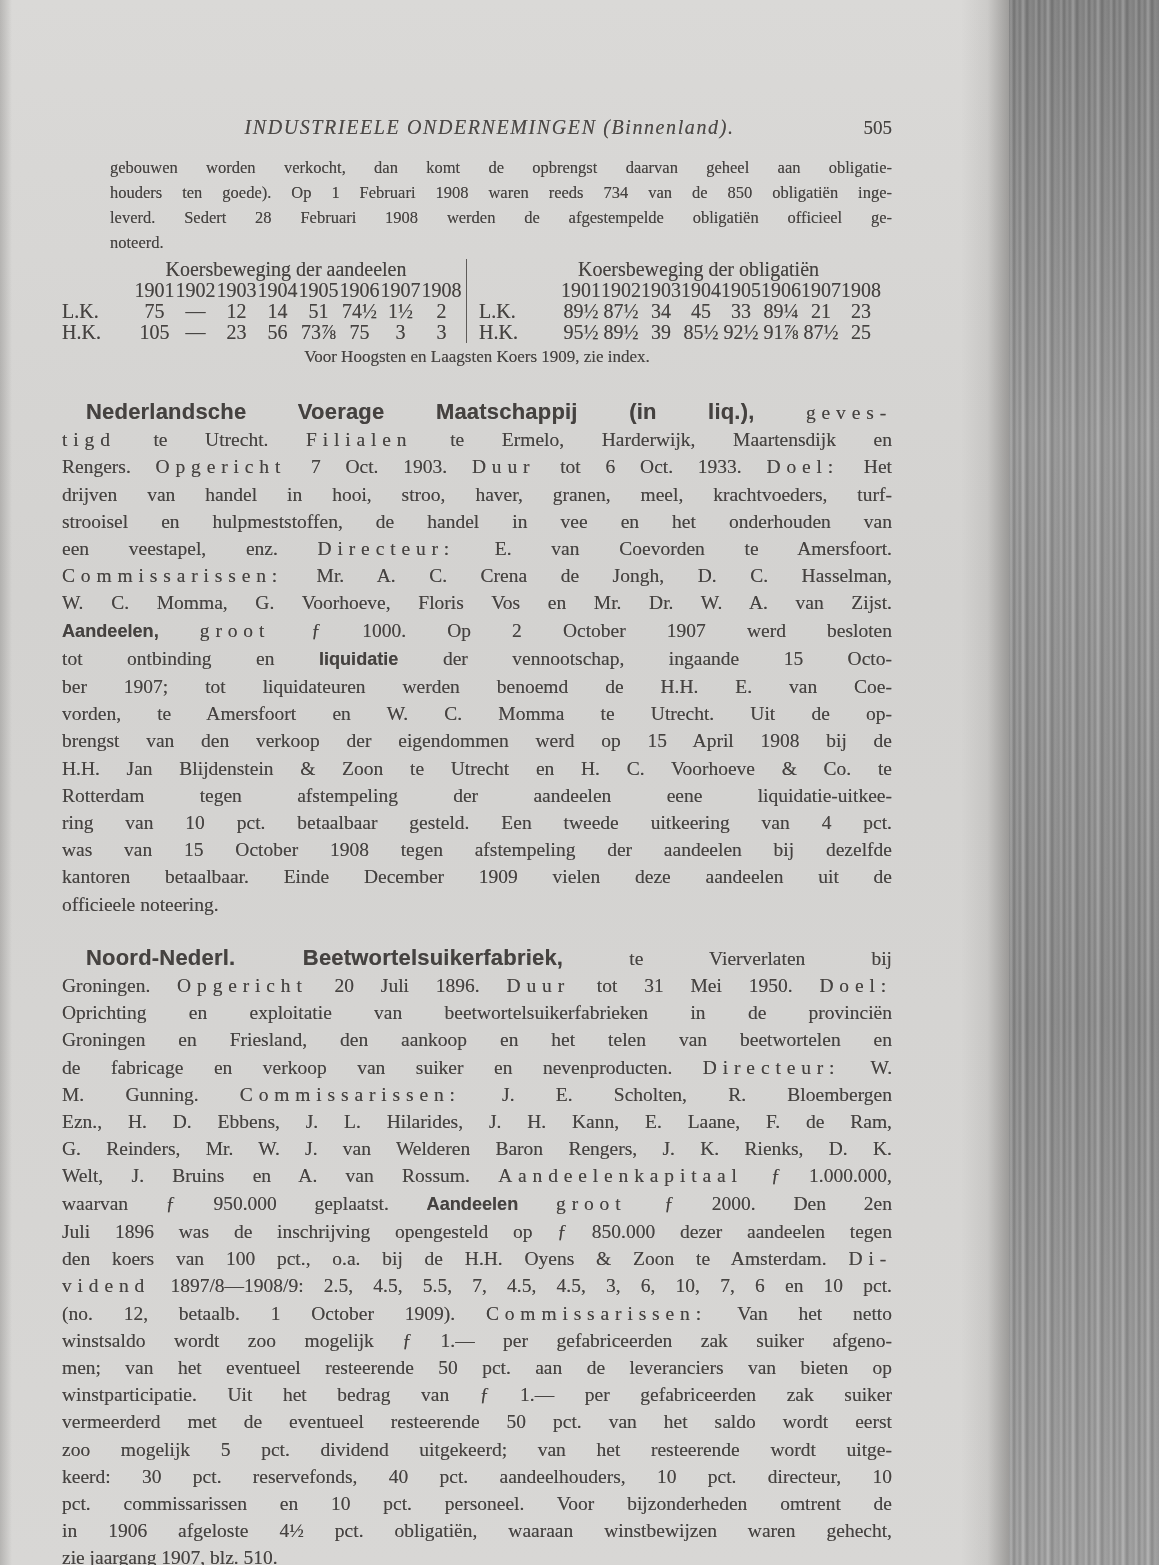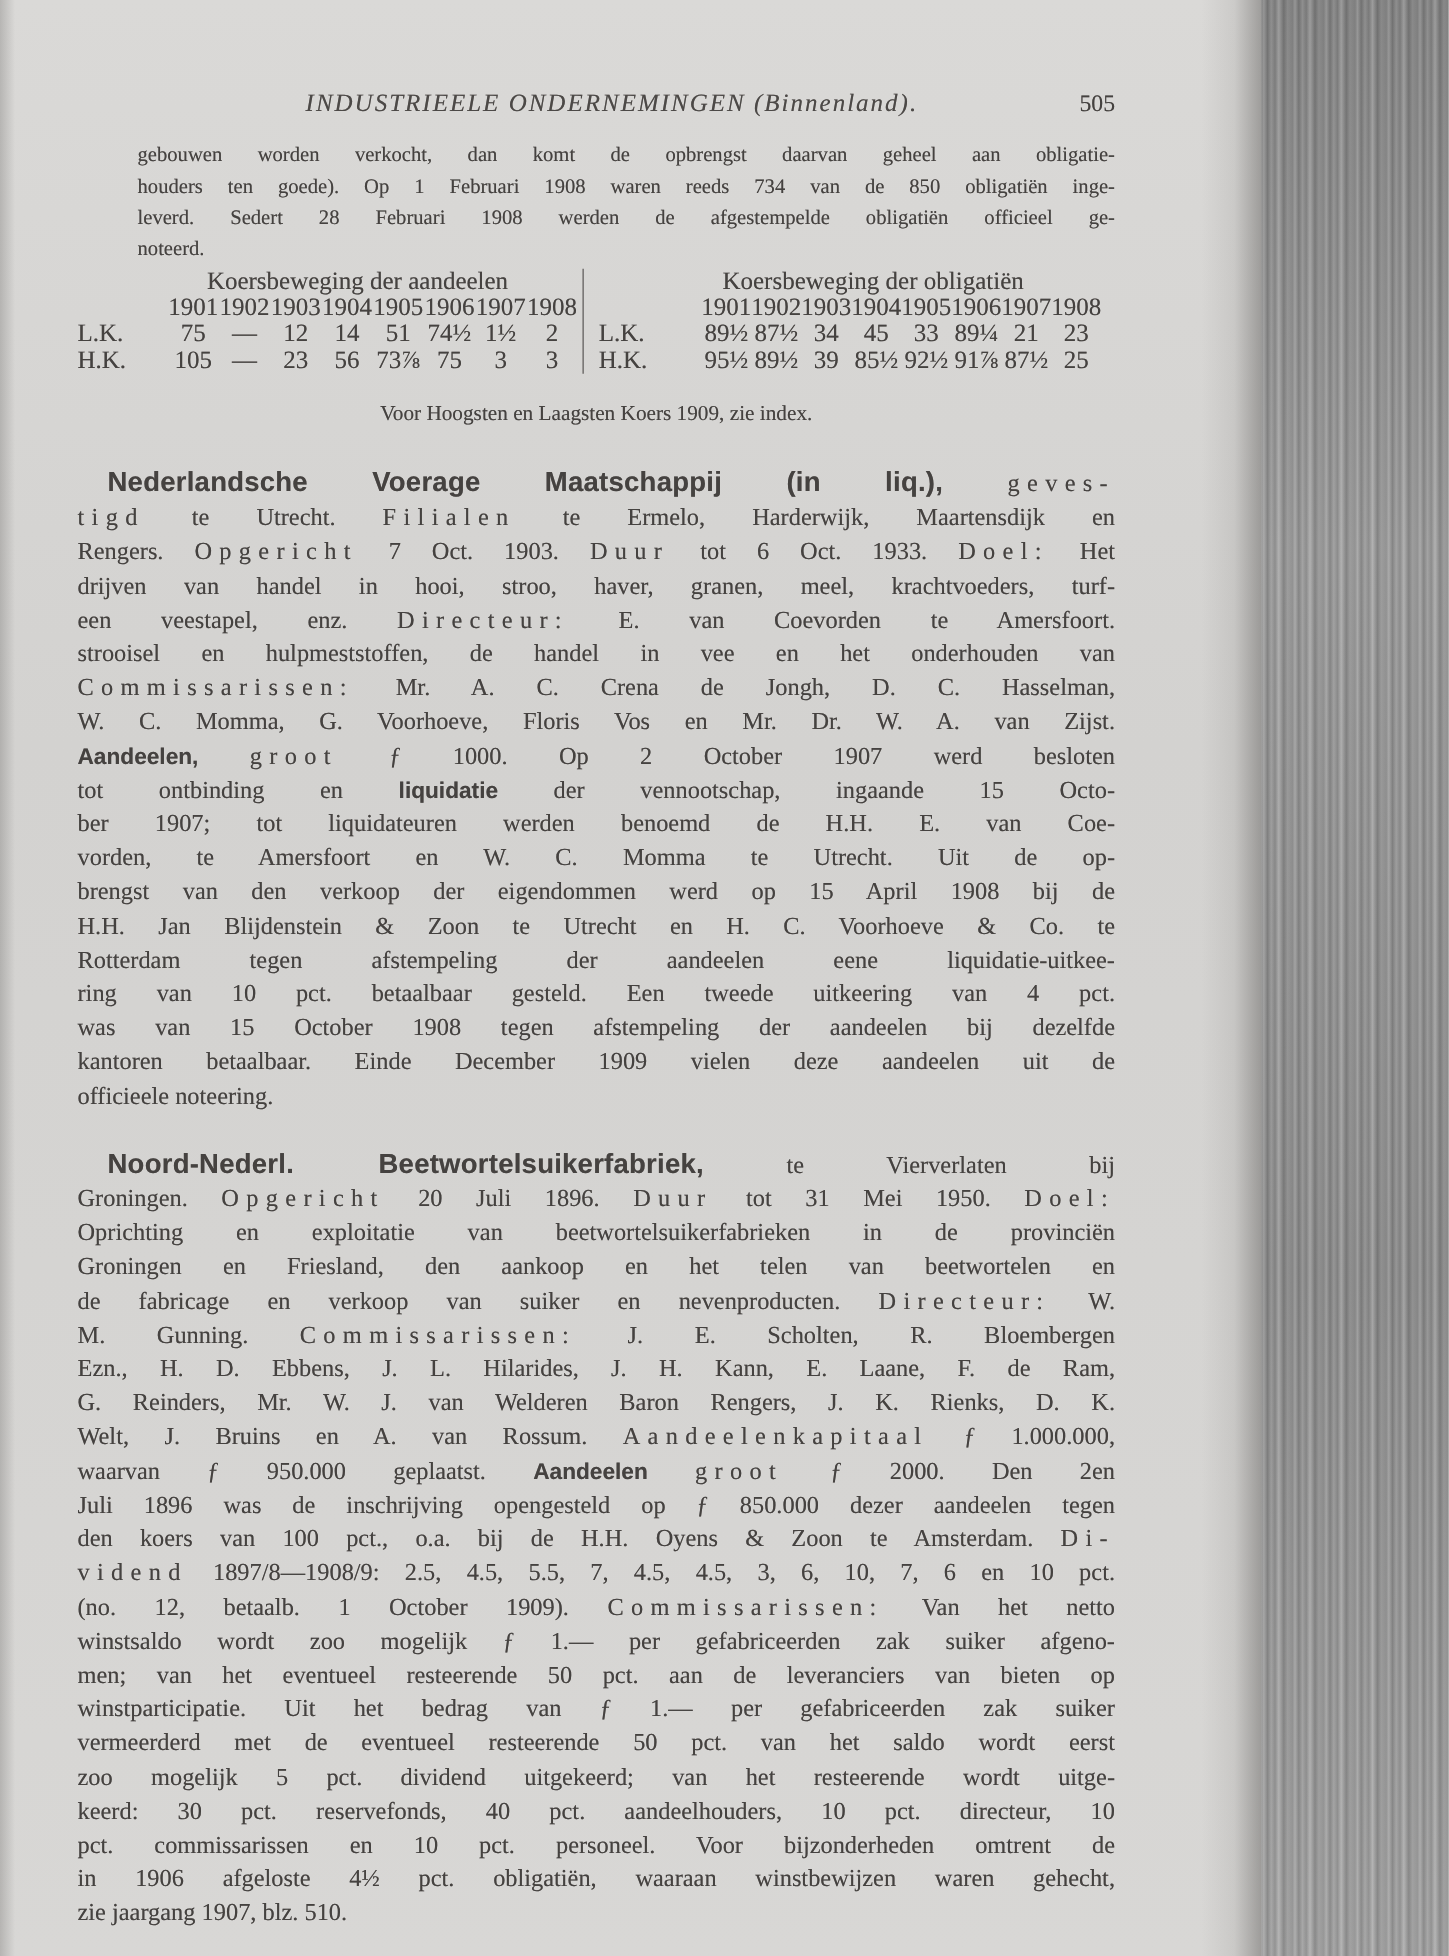--- a/index.html
+++ b/index.html
@@ -13,41 +13,41 @@
     background:repeating-linear-gradient(90deg,#8d8d8d 0px,#a6a6a6 2px,#7f7f7f 5px,#9e9e9e 8px,#878787 11px,#adadad 14px,#7d7d7d 18px,#989898 21px,#8d8d8d 25px);}
   .edge::after{content:"";position:absolute;inset:0;
     background:linear-gradient(180deg,rgba(0,0,0,0.10),rgba(255,255,255,0.05) 28%,rgba(0,0,0,0.05) 65%,rgba(255,255,255,0.10));}
   .edge-fade{position:absolute;top:0;right:150px;width:48px;height:100%;
     background:linear-gradient(90deg,rgba(80,78,76,0) 0%,rgba(80,78,76,0.10) 55%,rgba(62,60,58,0.38) 100%);}
 
   .content{position:absolute;left:62px;top:72px;width:830px;}
 
   .pghead{display:flex;align-items:baseline;}
   .pghead .hsp{width:95px;}
-  .ptitle{flex:1;text-align:center;font-style:italic;font-size:20px;letter-spacing:1.6px;color:#4c4947;}
+  .ptitle{flex:1;text-align:center;font-style:italic;font-size:20px;letter-spacing:1.6px;color:#4c4947;margin-top:44px;}
   .pnum{width:70px;text-align:right;font-size:19px;}
 
   .intro{margin-top:16px;font-size:16.5px;line-height:25px;}
   .iln{text-align:justify;text-align-last:justify;margin-left:48px;}
   .iln.nj{text-align:left;text-align-last:left;}
 
   .tables{display:flex;margin-top:4px;font-size:20px;line-height:21px;}
   .ktable.la{width:404px;}
   .ktable.ra{flex:1;border-left:1px solid #5e5b59;padding-left:12px;}
   .ktitle{text-align:center;}
   .ktable.la .ktitle{padding-left:44px;}
   .ktable.ra .ktitle{padding-left:26px;}
   .krow{display:flex;}
   .klabel{text-align:left;}
   .la .klabel{width:72px;}
   .ra .klabel{width:82px;}
   .kcell{text-align:center;}
   .la .kcell{width:41px;}
   .ra .kcell{width:40px;}
-  .tfoot{text-align:center;font-size:17px;line-height:22px;margin-top:21px;}
+  .tfoot{text-align:center;font-size:17px;line-height:22px;margin-top:3px;}
 
   .section{font-size:19.5px;line-height:27.2px;}
   .section.first{margin-top:30px;}
   .section + .section{margin-top:26px;}
   .ln{text-align:justify;text-align-last:justify;}
   .ln.nj{text-align:left;text-align-last:left;}
   .ln.ind{text-indent:24px;}
   .sp{letter-spacing:0.30em;}
   .b{font-family:"Liberation Sans",sans-serif;font-weight:bold;font-size:0.93em;}
   .hb{font-family:"Liberation Sans",sans-serif;font-weight:bold;font-size:22px;letter-spacing:0.2px;}
@@ -147,22 +147,22 @@
         </div>
     </div>
     <div class="tfoot">Voor Hoogsten en Laagsten Koers 1909, zie index.</div>
 
     <div id="sections">
         <div class="section first">
           <div class="ln ind"><span class="hb">Nederlandsche Voerage Maatschappij (in liq.), </span><span class="sp">geves-</span></div>
           <div class="ln"><span class="sp">tigd</span><span> te Utrecht. </span><span class="sp">Filialen</span><span> te Ermelo, Harderwijk, Maartensdijk en</span></div>
           <div class="ln"><span>Rengers. </span><span class="sp">Opgericht</span><span> 7 Oct. 1903. </span><span class="sp">Duur</span><span> tot 6 Oct. 1933. </span><span class="sp">Doel:</span><span> Het</span></div>
           <div class="ln"><span>drijven van handel in hooi, stroo, haver, granen, meel, krachtvoeders, turf-</span></div>
+          <div class="ln"><span>strooisel en hulpmeststoffen, de handel in vee en het onderhouden van</span></div>
           <div class="ln"><span>een veestapel, enz. </span><span class="sp">Directeur:</span><span> E. van Coevorden te Amersfoort.</span></div>
-          <div class="ln"><span>strooisel en hulpmeststoffen, de handel in vee en het onderhouden van</span></div>
           <div class="ln"><span class="sp">Commissarissen:</span><span> Mr. A. C. Crena de Jongh, D. C. Hasselman,</span></div>
           <div class="ln"><span>W. C. Momma, G. Voorhoeve, Floris Vos en Mr. Dr. W. A. van Zijst.</span></div>
           <div class="ln"><span class="b">Aandeelen,</span><span> </span><span class="sp">groot</span><span> ƒ 1000. Op 2 October 1907 werd besloten</span></div>
           <div class="ln"><span>tot ontbinding en </span><span class="b">liquidatie</span><span> der vennootschap, ingaande 15 Octo-</span></div>
           <div class="ln"><span>ber 1907; tot liquidateuren werden benoemd de H.H. E. van Coe-</span></div>
           <div class="ln"><span>vorden, te Amersfoort en W. C. Momma te Utrecht. Uit de op-</span></div>
           <div class="ln"><span>brengst van den verkoop der eigendommen werd op 15 April 1908 bij de</span></div>
           <div class="ln"><span>H.H. Jan Blijdenstein &amp; Zoon te Utrecht en H. C. Voorhoeve &amp; Co. te</span></div>
           <div class="ln"><span>Rotterdam tegen afstempeling der aandeelen eene liquidatie-uitkee-</span></div>
           <div class="ln"><span>ring van 10 pct. betaalbaar gesteld. Een tweede uitkeering van 4 pct.</span></div>

